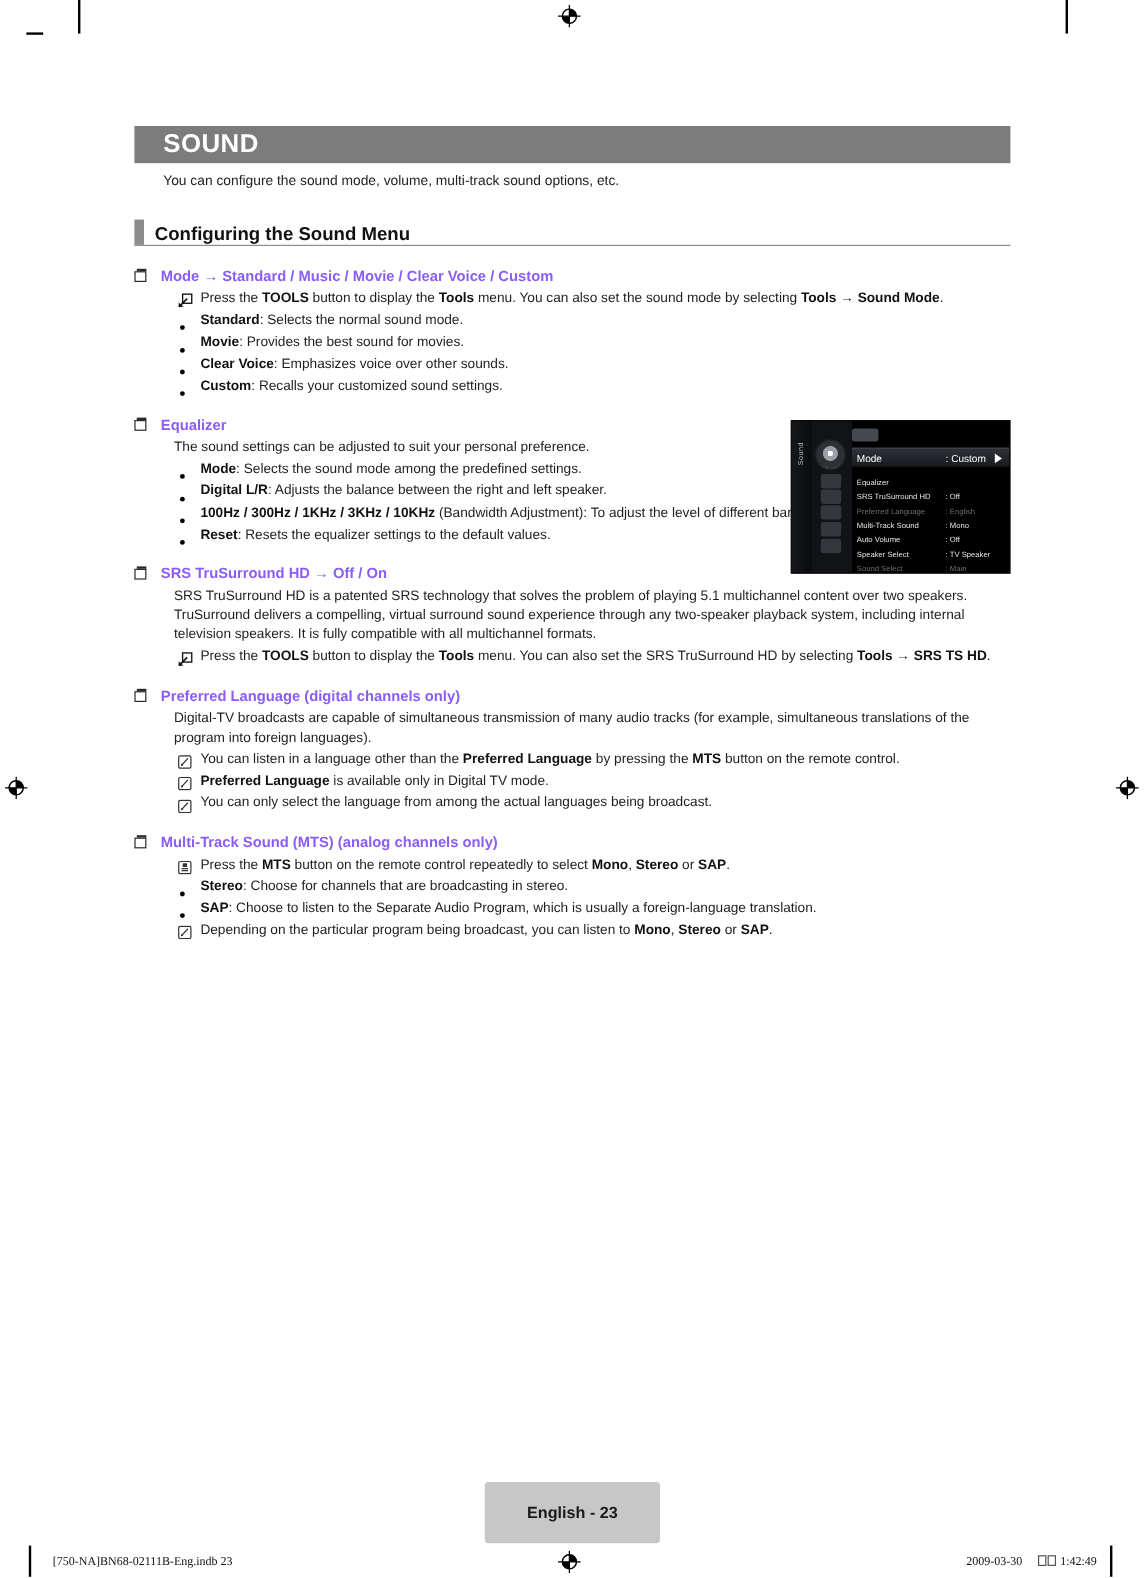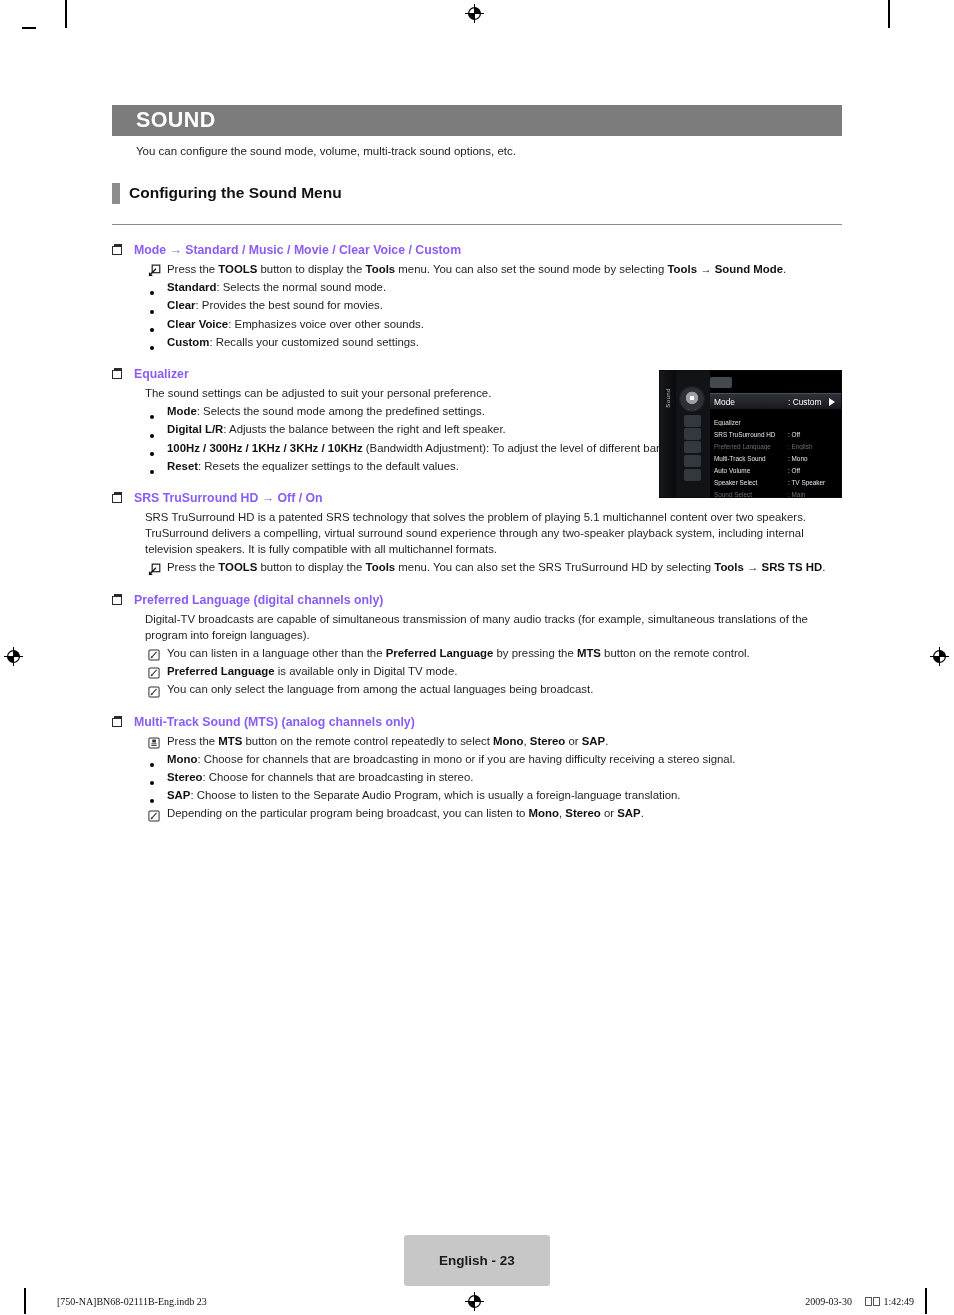--- a/index.html
+++ b/index.html
@@ -56,23 +56,23 @@
     margin-top: 9px;
     padding-left: 24px;
     font-size: 11.5px;
     color: #222;
   }
 
   
   .section-head {
     margin-top: 26px;
     display: flex;
-    align-items: center;
+    align-items: flex-end;
     border-bottom: 1.4px solid #8c8c8c;
-    padding-bottom: 20px;
+    padding-bottom: 0;
   }
   .section-head .tick {
     width: 8px;
     height: 21px;
     background: #8c8c8c;
     margin-right: 9px;
     flex: 0 0 auto;
   }
   .section-head .label {
     font-size: 15.5px;
@@ -266,21 +266,21 @@
 
   .footline {
     position: absolute;
     left: 0; right: 0;
     top: 1296px;
     height: 16px;
     font-family: "Liberation Serif", serif;
     font-size: 10px;
     color: #111;
   }
-  .footline .fl-left { position: absolute; left: 57px; top: 0; white-space: nowrap; }
+  .footline .fl-left { position: absolute; left: 44px; top: 0; white-space: nowrap; }
   .footline .fl-right { position: absolute; right: 40px; top: 0; white-space: nowrap; }
   .boxglyph {
     display: inline-block;
     width: 7px; height: 9px;
     border: 1px solid #555;
     margin: 0 1px -1px 0;
     vertical-align: baseline;
   }
 </style>
 </head>
@@ -415,21 +415,21 @@
               <div class="li">
                 <span class="mk">
                   <span class="dot"></span>
                 </span>
                 <span class="tx"><b>Standard</b>: Selects the normal sound mode.</span>
               </div>
               <div class="li">
                 <span class="mk">
                   <span class="dot"></span>
                 </span>
-                <span class="tx"><b>Clear</b>: Provides the best sound for movies.</span>
+                <span class="tx"><b>Movie</b>: Provides the best sound for movies.</span>
               </div>
               <div class="li">
                 <span class="mk">
                   <span class="dot"></span>
                 </span>
                 <span class="tx"><b>Clear Voice</b>: Emphasizes voice over other sounds.</span>
               </div>
               <div class="li">
                 <span class="mk">
                   <span class="dot"></span>
@@ -537,26 +537,20 @@
             <div class="lines">
               <div class="li">
                 <span class="mk">
                   <svg class="ic" width="12" height="12" viewBox="0 0 13 13">
                     <rect x="1" y="1" width="11" height="11" rx="1.2" fill="none" stroke="#333" stroke-width="1.1"></rect>
                     <rect x="4.6" y="2.6" width="4" height="3.4" rx="0.6" fill="#333"></rect>
                     <path d="M3.6 7.4 h5.8 M3.6 9.2 h5.8" stroke="#333" stroke-width="1"></path>
                   </svg>
                 </span>
                 <span class="tx">Press the <b>MTS</b> button on the remote control repeatedly to select <b>Mono</b>, <b>Stereo</b> or <b>SAP</b>.</span>
-              </div>
-              <div class="li">
-                <span class="mk">
-                  <span class="dot"></span>
-                </span>
-                <span class="tx"><b>Mono</b>: Choose for channels that are broadcasting in mono or if you are having difficulty receiving a stereo signal.</span>
               </div>
               <div class="li">
                 <span class="mk">
                   <span class="dot"></span>
                 </span>
                 <span class="tx"><b>Stereo</b>: Choose for channels that are broadcasting in stereo.</span>
               </div>
               <div class="li">
                 <span class="mk">
                   <span class="dot"></span>

